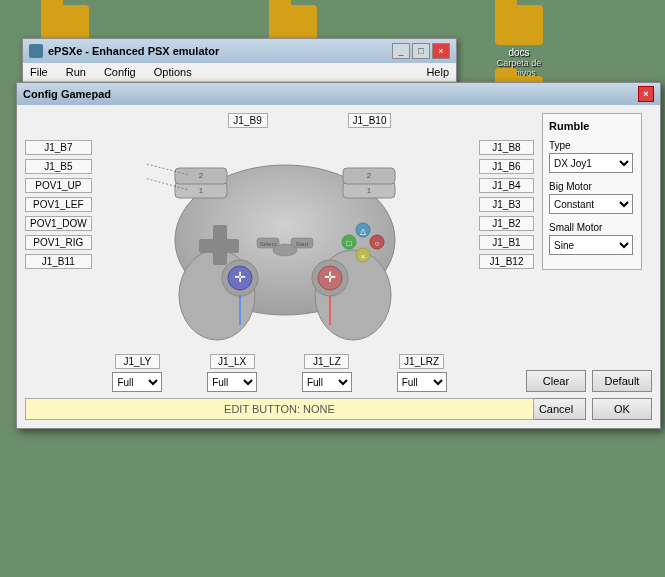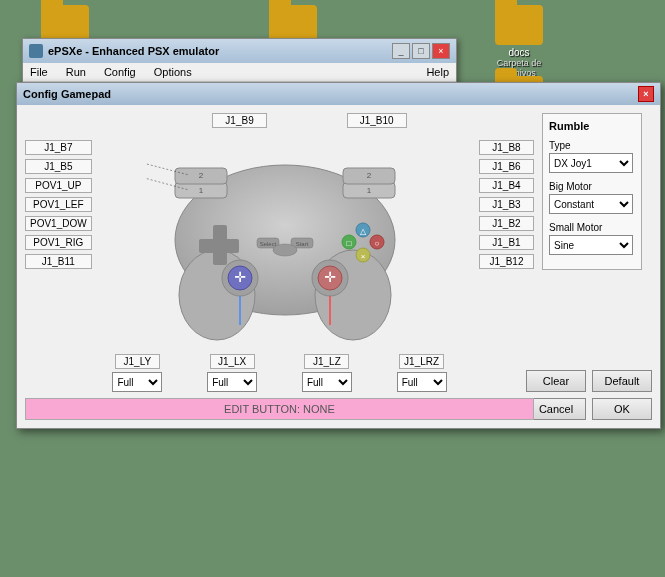--- a/index.html
+++ b/index.html
@@ -197,21 +197,21 @@
       font-size: 10px;
       width: 50px;
       border: 1px solid #888;
       background: white;
       height: 20px;
     }
 
     
     .edit-button-bar {
       border: 1px solid #aaa;
-      background: #f9a8d4;
+      background: #fef9c3;
       text-align: center;
       padding: 4px;
       font-size: 11px;
       margin-top: 6px;
       color: #555;
     }
 
     
     .rumble-panel {
       width: 100px;
@@ -257,21 +257,21 @@
     
     .right-panel {
       display: flex;
       flex-direction: column;
       width: 110px;
       gap: 6px;
     }
     .top-btn-label {
       font-size: 10px;
       border: 1px solid #aaa;
-      padding: 1px 12px;
+      padding: 1px 4px;
       background: #f8f8f8;
       min-width: 40px;
       text-align: center;
       cursor: pointer;
     }
 
     
     .ctrl-svg {
       display: block;
       margin: 0 auto;

